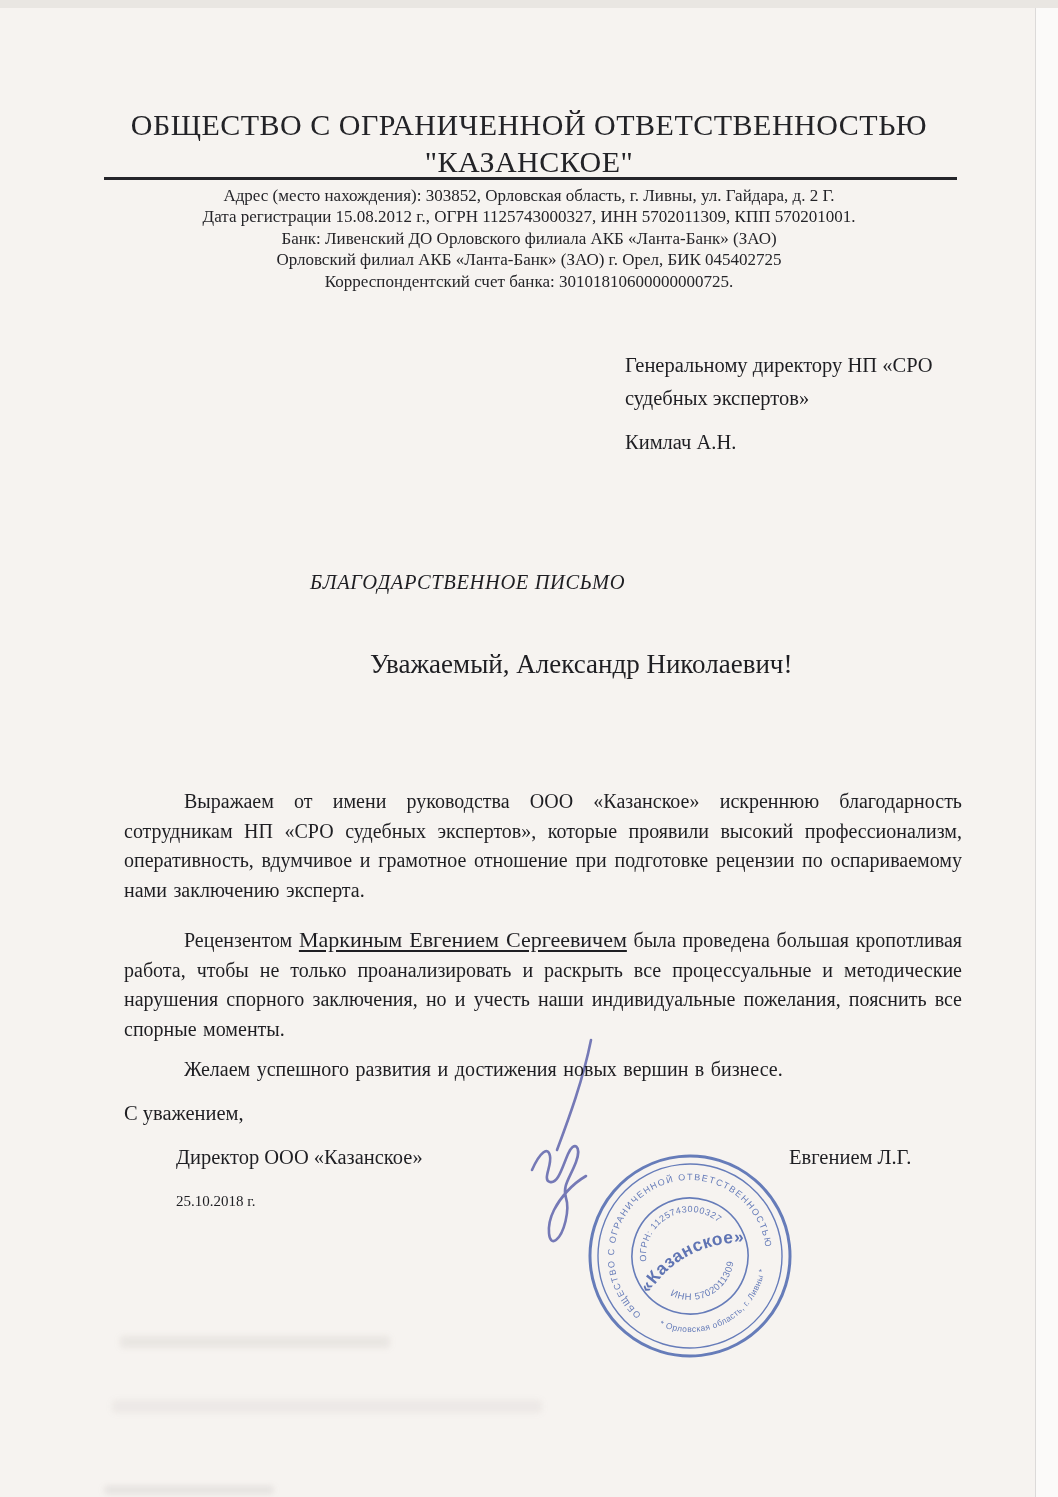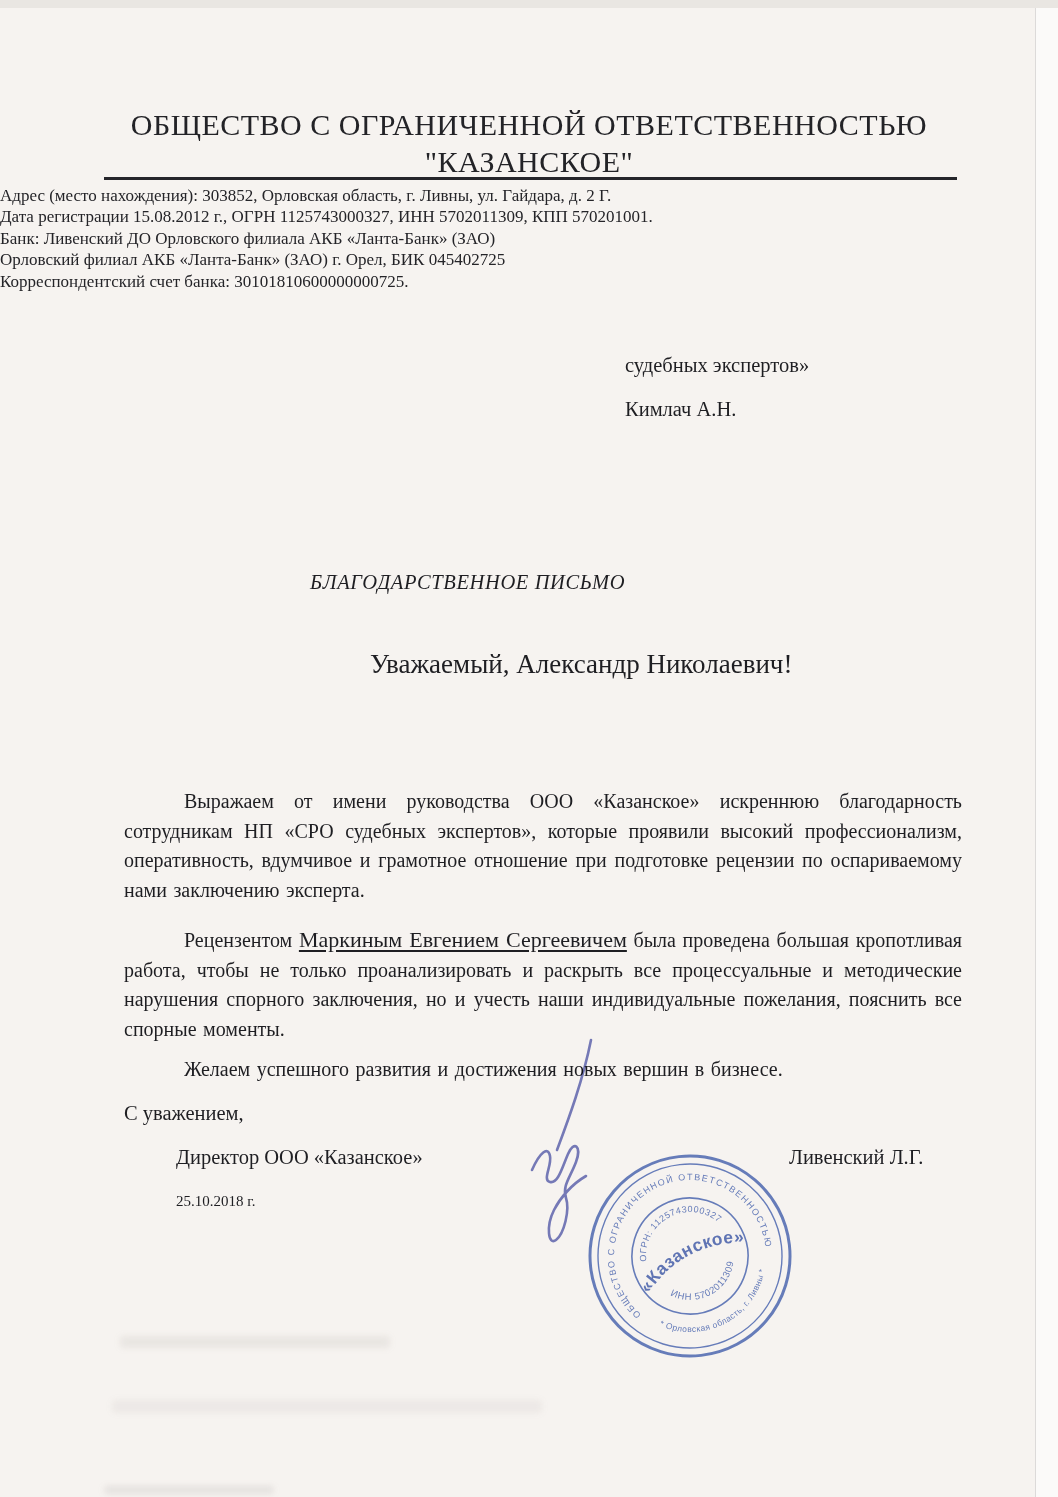--- a/index.html
+++ b/index.html
@@ -10,21 +10,21 @@
     color:#1e1e22; overflow:hidden; margin:8px auto;
   }
   .scan-edge {
     position:absolute; right:0; top:0; width:22px; height:100%;
     background:#fbfaf9; border-left:1px solid rgba(60,55,50,0.16);
   }
   .org-line { position:absolute; left:0; width:100%; text-align:center; font-size:30px; letter-spacing:0.5px; color:#232327; white-space:nowrap; }
   .org1 { top:100px; }
   .org2 { top:137px; }
   .head-rule { position:absolute; top:169px; left:104px; width:853px; height:3px; background:#25252a; }
-  .details { position:absolute; top:177px; left:0; width:100%; font-size:17px; line-height:21.4px; color:#242428; }
+  .details { position:absolute; top:177px; left:0; width:100%; text-align:center; font-size:17px; line-height:21.4px; color:#242428; }
   .recipient { position:absolute; left:625px; top:341px; font-size:20.5px; line-height:33px; }
   .recipient .name { margin-top:11px; }
   .doc-title { position:absolute; left:310px; top:563px; font-size:20.5px; letter-spacing:0.6px;font-style:italic; }
   .greeting { position:absolute; left:370px; top:641px; font-size:27px; }
   .body-par {
     position:absolute; left:124px; width:838px; margin:0;
     font-size:20px; line-height:29.6px; text-align:justify; text-indent:60px;
     word-spacing:1.5px;
   }
   .p1 { top:779px; }
@@ -57,36 +57,37 @@
 
   <div class="details">
     <div>Адрес (место нахождения): 303852, Орловская область, г. Ливны, ул. Гайдара, д. 2 Г.</div>
     <div>Дата регистрации 15.08.2012 г., ОГРН 1125743000327, ИНН 5702011309, КПП 570201001.</div>
     <div>Банк: Ливенский ДО Орловского филиала АКБ «Ланта-Банк» (ЗАО)</div>
     <div>Орловский филиал АКБ «Ланта-Банк» (ЗАО) г. Орел, БИК 045402725</div>
     <div>Корреспондентский счет банка: 30101810600000000725.</div>
   </div>
 
   <div class="recipient">
+    <div>Генеральному директору НП «СРО</div>
     <div>судебных экспертов»</div>
     <div class="name">Кимлач А.Н.</div>
   </div>
 
   <div class="doc-title">БЛАГОДАРСТВЕННОЕ ПИСЬМО</div>
   <div class="greeting">Уважаемый, Александр Николаевич!</div>
 
   <p class="body-par p1">Выражаем от имени руководства ООО «Казанское» искреннюю благодарность сотрудникам НП «СРО судебных экспертов», которые проявили высокий профессионализм, оперативность, вдумчивое и грамотное отношение при подготовке рецензии по оспариваемому нами заключению эксперта.</p>
 
   <p class="body-par p3">Желаем успешного развития и достижения новых вершин в бизнесе.</p>
 
   <p class="body-par p2"><span>Рецензентом </span><span class="p2-name">Маркиным Евгением Сергеевичем</span><span> была проведена большая кропотливая работа, чтобы не только проанализировать и раскрыть все процессуальные и методические нарушения спорного заключения, но и учесть наши индивидуальные пожелания, пояснить все спорные моменты.</span></p>
 
   <div class="salutation">С уважением,</div>
   <div class="director">Директор ООО «Казанское»</div>
-  <div class="signer">Ливенский Л.Г.</div>
+  <div class="signer">Евгением Л.Г.</div>
   <div class="doc-date">25.10.2018 г.</div>
 
   <svg class="signature-svg" viewBox="0 0 130 232">
     <g fill="none" stroke="#5c63b5" stroke-width="2.6" stroke-linecap="round" opacity="0.82">
       <path d="M 93 6 C 85 46, 71 84, 59 116"></path>
       <path d="M 34 136 C 42 118, 50 112, 52 122 C 54 132, 44 146, 52 148
                C 60 150, 64 134, 70 120 C 76 106, 84 112, 78 128
                C 72 144, 64 152, 68 164 C 72 176, 66 200, 58 206
                C 50 212, 48 192, 56 176 C 62 164, 74 150, 88 142"></path>
     </g>

